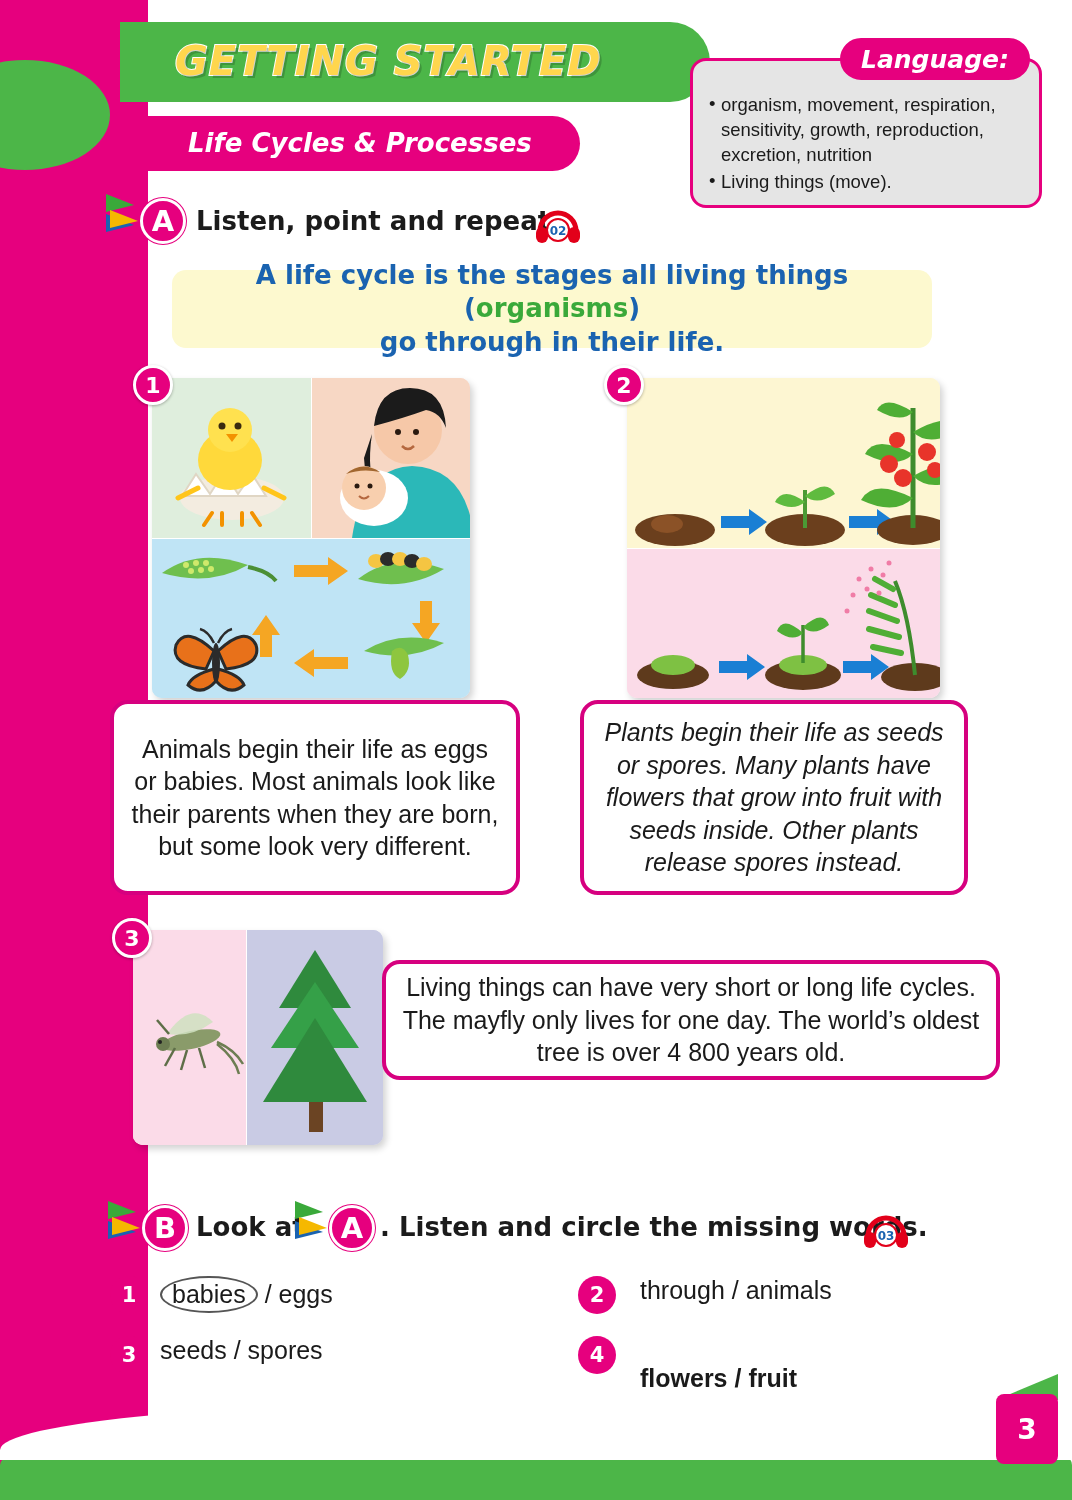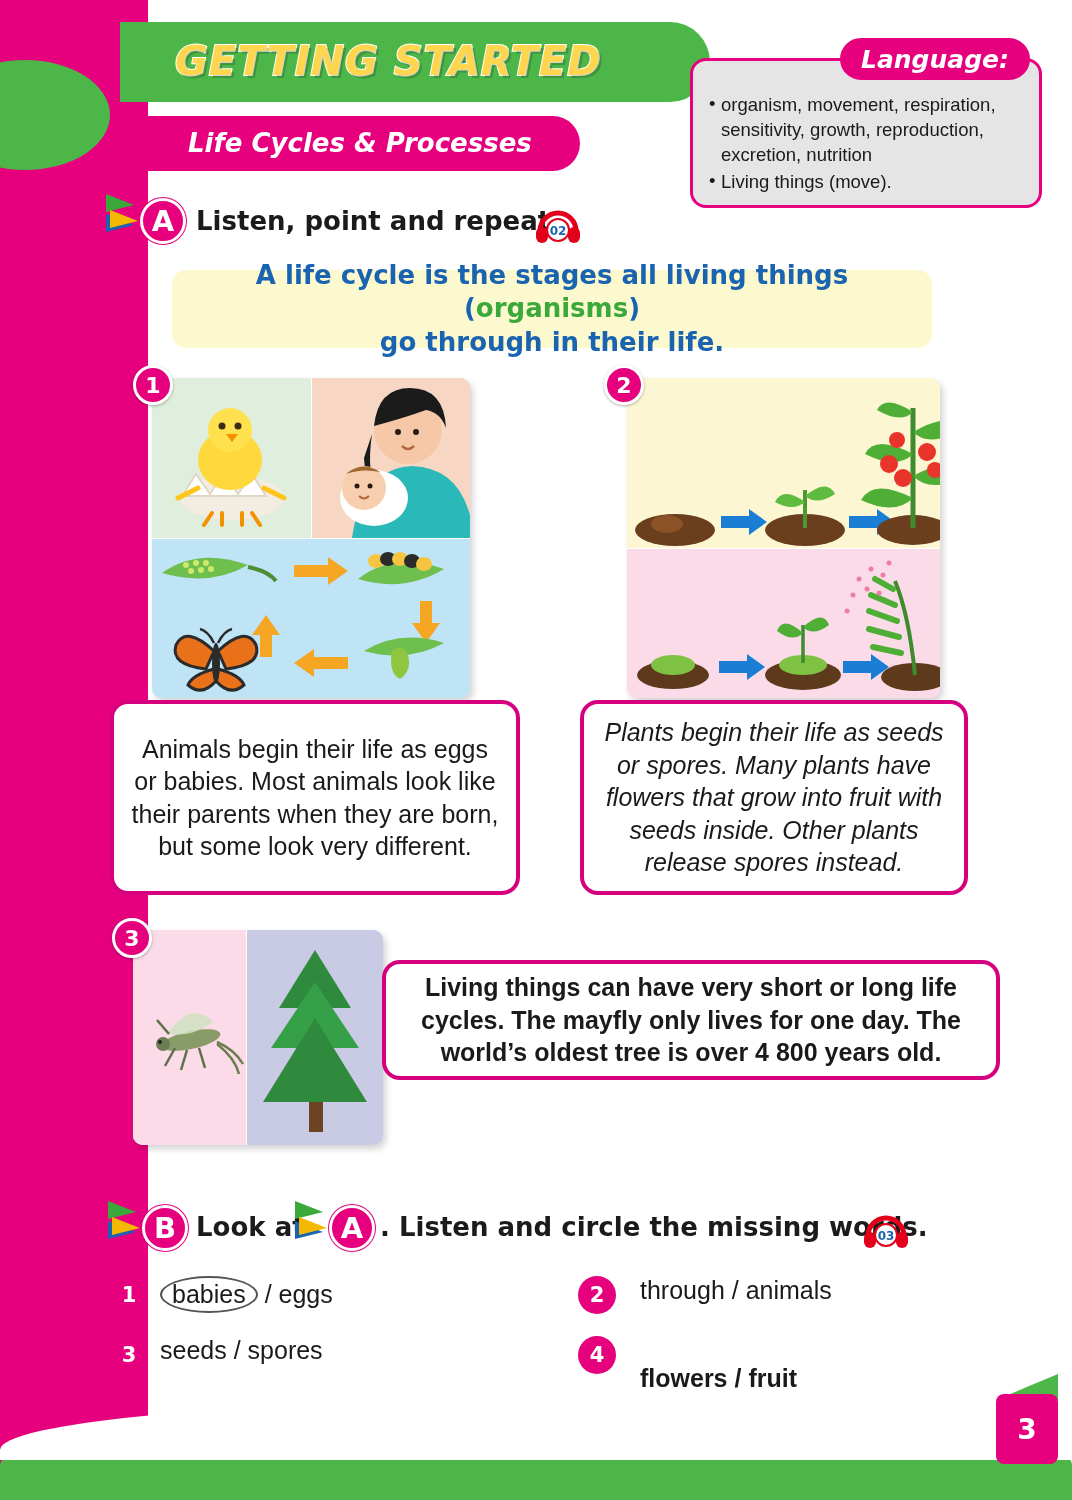--- a/index.html
+++ b/index.html
@@ -412,21 +412,21 @@
     <svg viewBox="0 0 136 215" width="136" height="215">
       <rect width="136" height="215" fill="#c9cbe4"></rect>
       <rect x="62" y="168" width="14" height="34" fill="#6b4423"></rect>
       <path d="M68 20 L104 78 L32 78 Z" fill="#2f8a3d"></path>
       <path d="M68 52 L112 118 L24 118 Z" fill="#35a048"></path>
       <path d="M68 88 L120 172 L16 172 Z" fill="#2f8a3d"></path>
     </svg>
   </div>
 </div>
 
-<div class="bubble" style="left:382px; top:960px; width:618px; height:120px;font-weight:bold;">
+<div class="bubble" style="left:382px; top:960px; width:618px; height:120px;">
   <p>Living things can have very short or long life cycles. The mayfly only lives for one day. The world’s oldest tree is over 4 800 years old.</p>
 </div>
 
 <div class="marker-wrap" style="left:142px; top:1205px;">
   <svg class="flag" viewBox="0 0 40 42">
     <polygon points="2,2 30,13 2,20" fill="#3aa93a"></polygon>
     <polygon points="2,22 30,33 2,40" fill="#1a63b0"></polygon>
     <polygon points="6,18 34,29 6,36" fill="#f5b800"></polygon>
   </svg>
   <div class="marker-circle">B</div>

